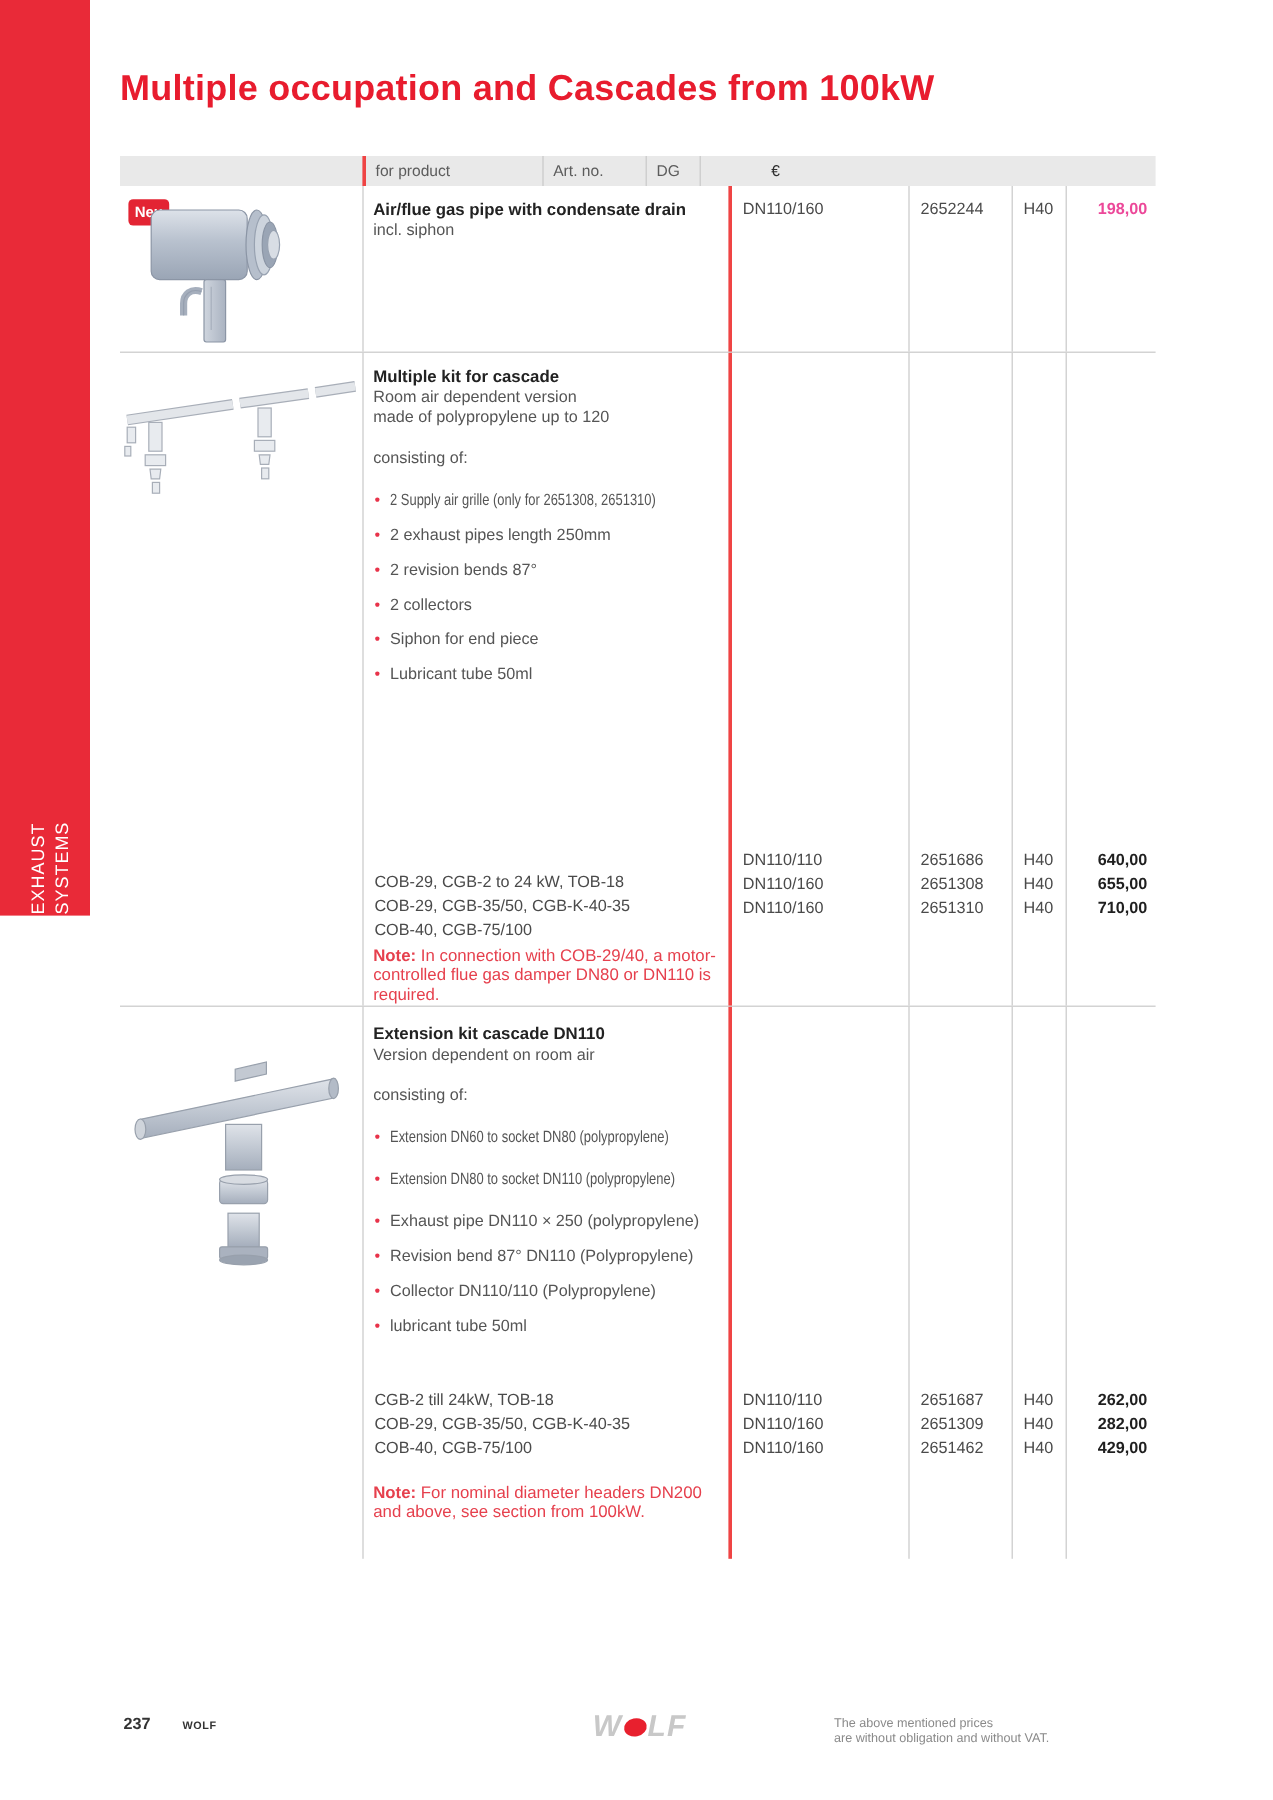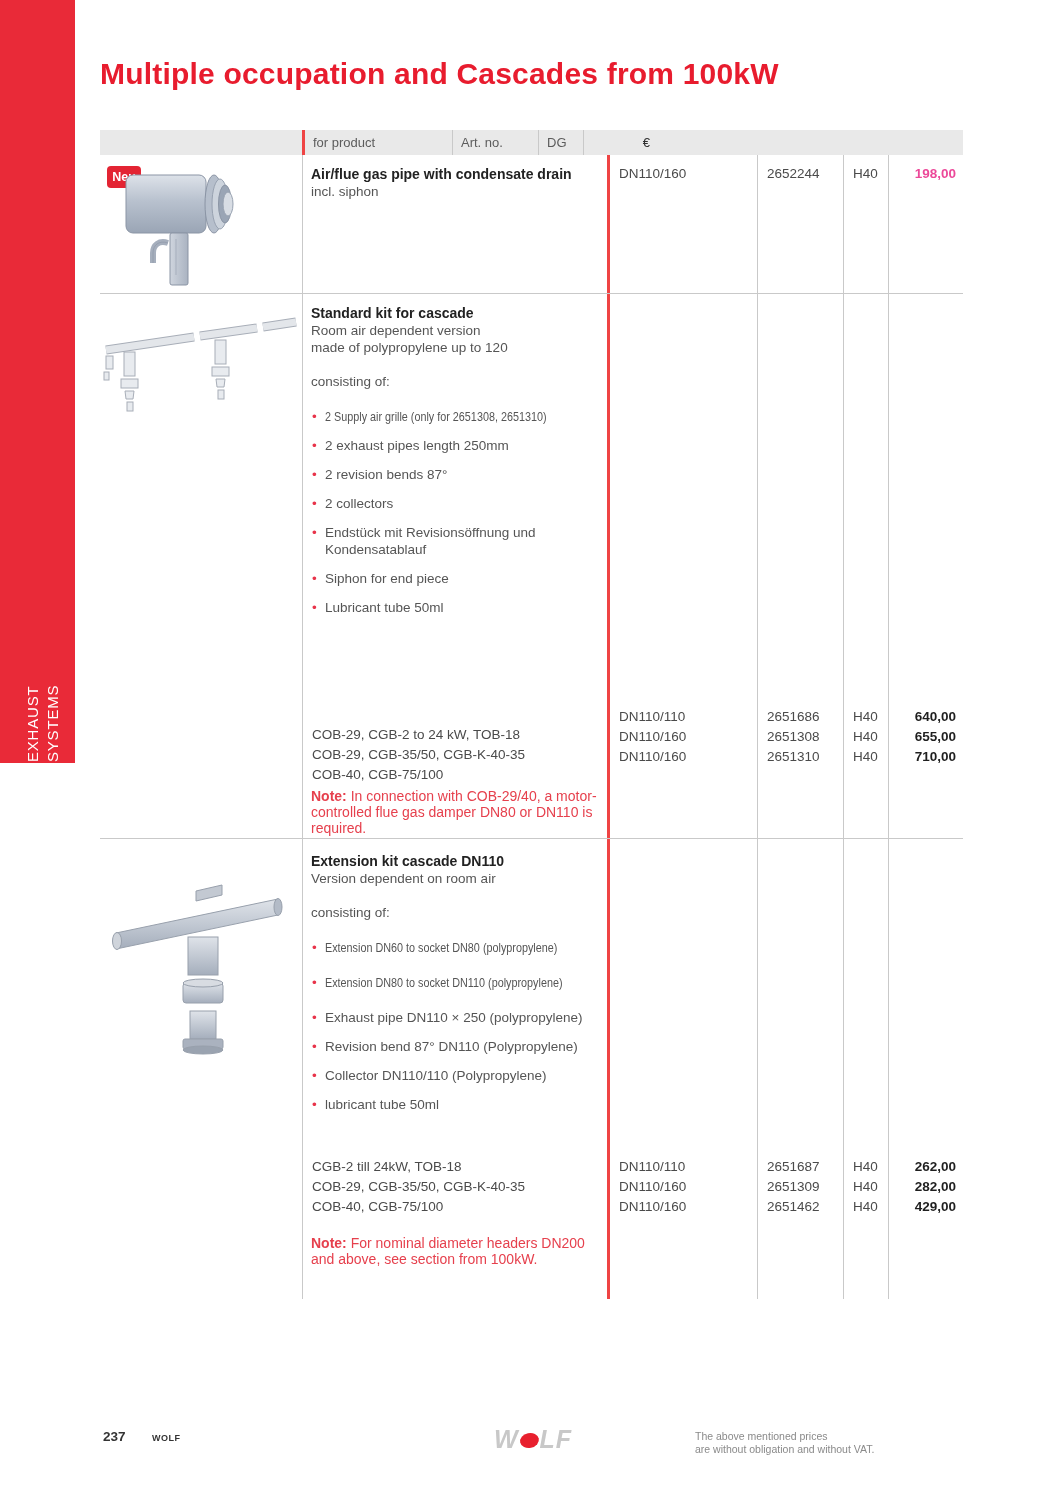--- a/index.html
+++ b/index.html
@@ -159,30 +159,29 @@
               <rect x="113" y="34" width="11" height="24"></rect>
               <rect x="110" y="61" width="17" height="9"></rect>
               <path d="M114,73 h9 l-1,8 h-7 Z"></path>
               <rect x="116" y="84" width="6" height="9"></rect>
             </g>
           </svg>
         </span>
       </div>
       <div class="cell col-desc">
         <div class="desc-flow">
-          <div class="prod-title">Standard kit for cascade</div>
+          <div class="prod-title">Multiple kit for cascade</div>
           <div class="prod-sub">Room air dependent version</div>
           <div class="prod-sub">made of polypropylene up to 120</div>
           <div class="consisting">consisting of:</div>
           <div class="bullets">
             <div class="bullet"><span class="condensed">2 Supply air grille (only for 2651308, 2651310)</span></div>
             <div class="bullet">2 exhaust pipes length 250mm</div>
             <div class="bullet">2 revision bends 87°</div>
             <div class="bullet">2 collectors</div>
-            <div class="bullet">Endstück mit Revisionsöffnung und Kondensatablauf</div>
             <div class="bullet">Siphon for end piece</div>
             <div class="bullet">Lubricant tube 50ml</div>
           </div>
         </div>
         <div class="vals name-col" style="top:431px;">
           <div>COB-29, CGB-2 to 24 kW, TOB-18</div>
           <div>COB-29, CGB-35/50, CGB-K-40-35</div>
           <div>COB-40, CGB-75/100</div>
         </div>
         <div class="note" style="top:494px;">

